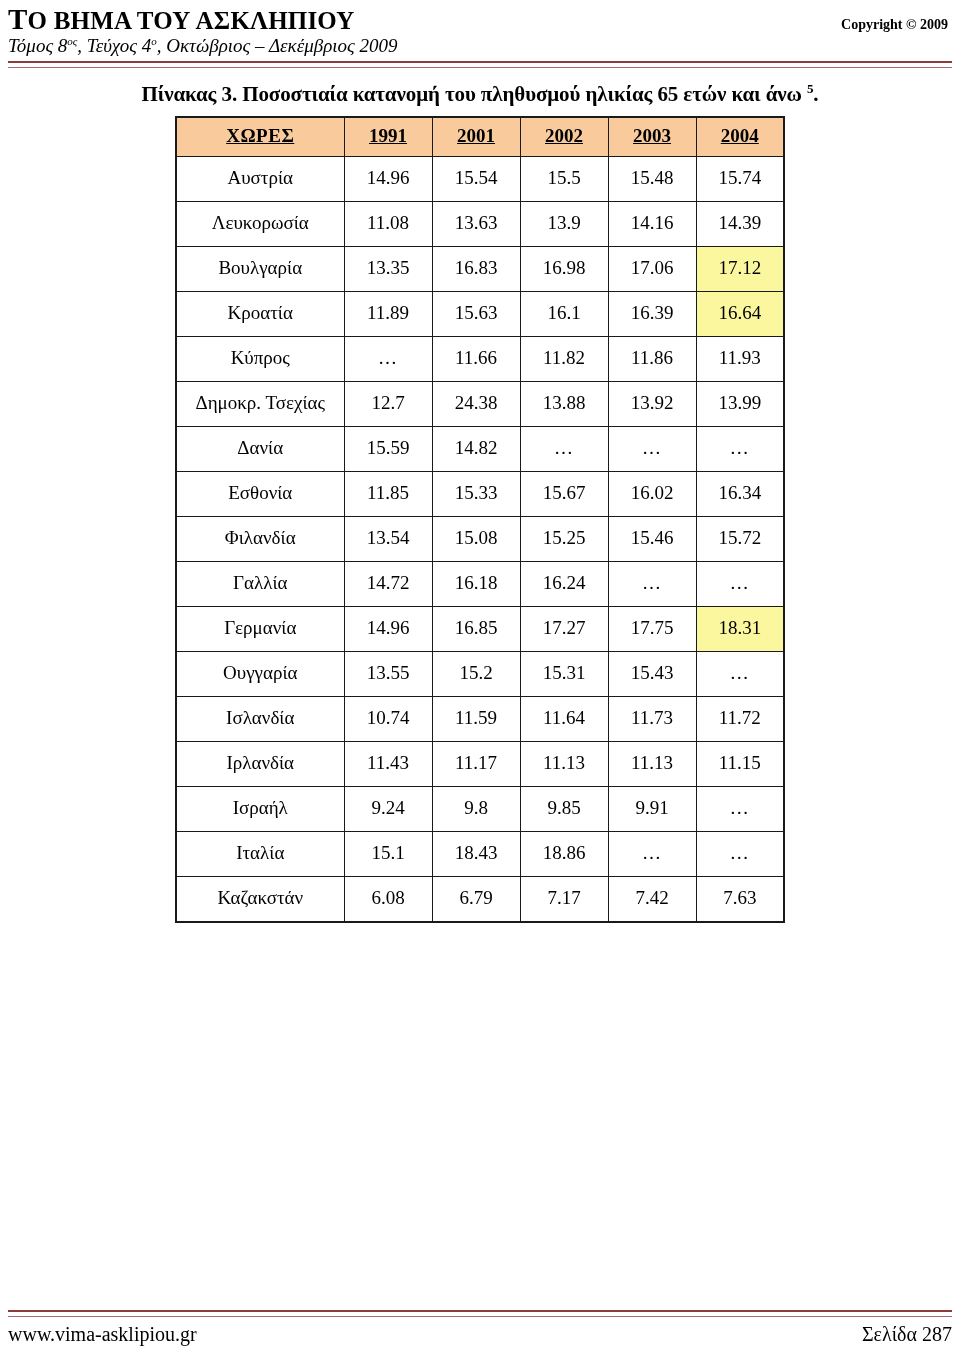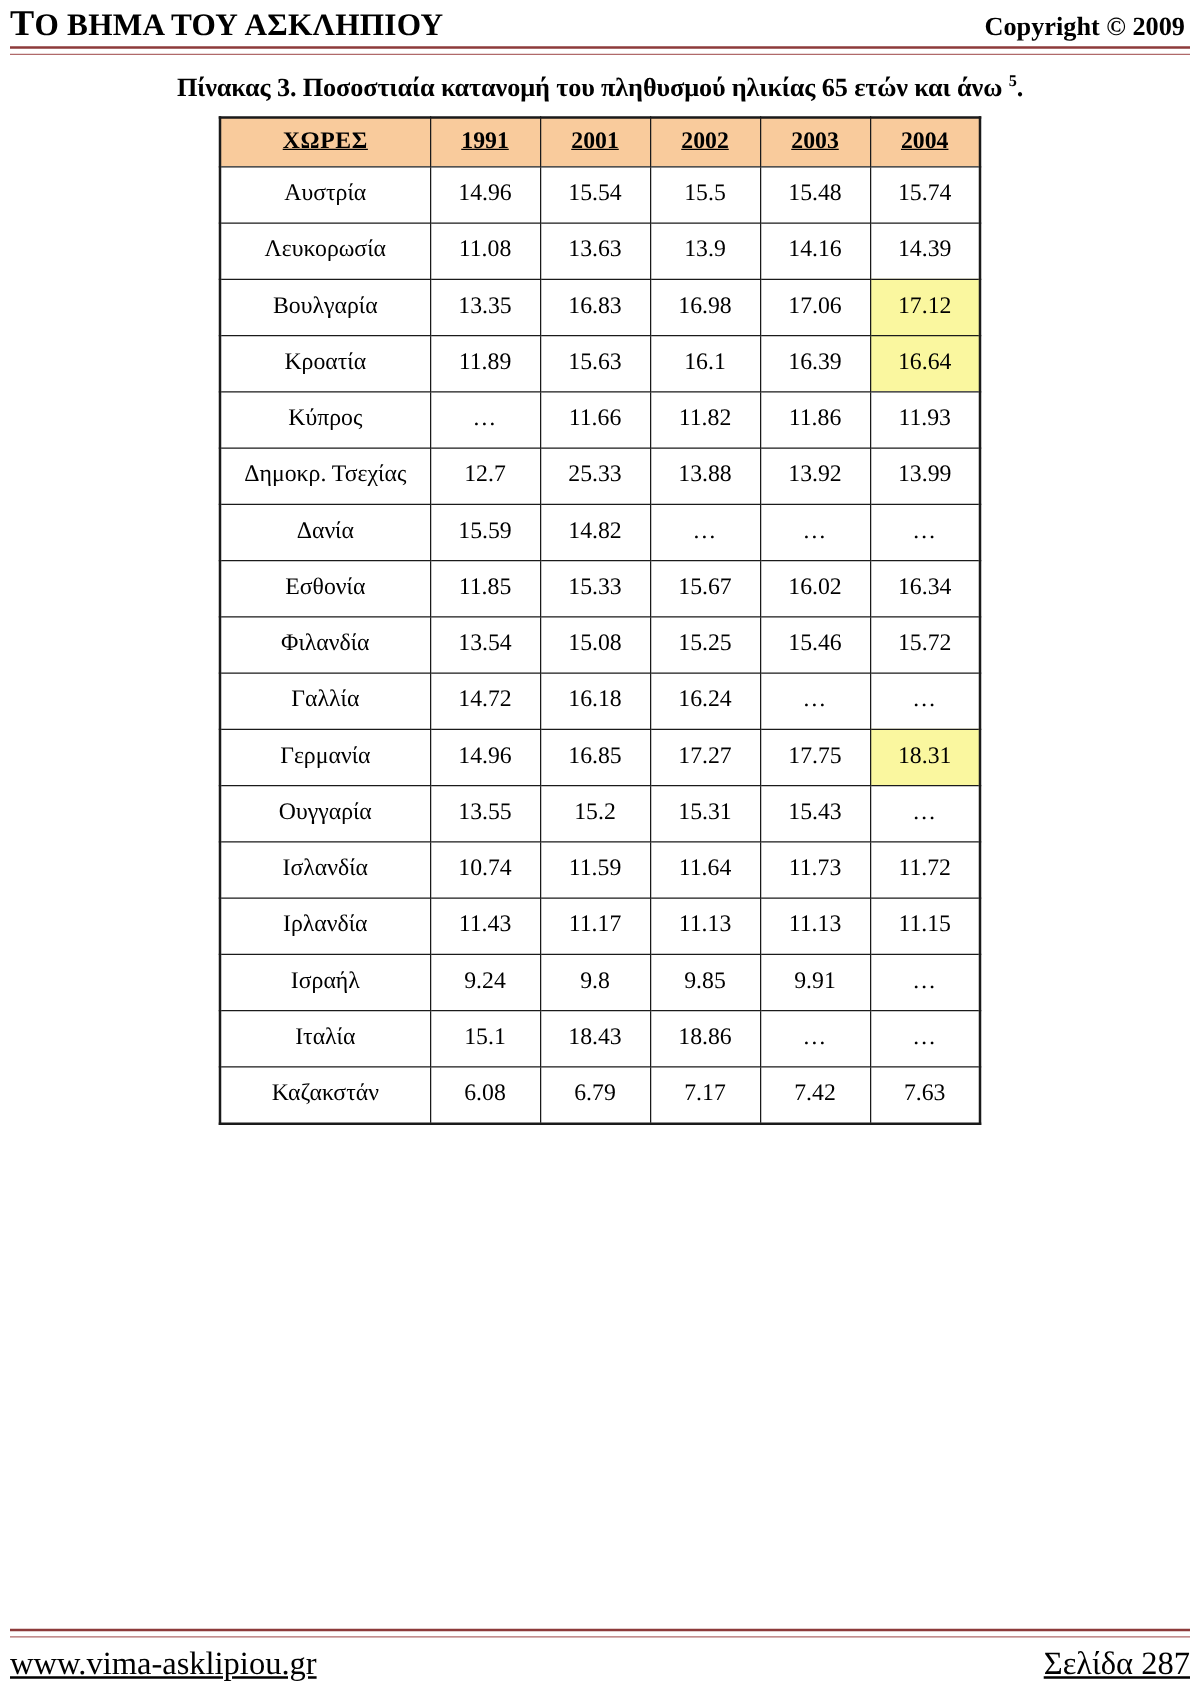--- a/index.html
+++ b/index.html
@@ -44,21 +44,21 @@
     letter-spacing: .2px;
     line-height: 1.05;
     white-space: nowrap;
   }
   .journal-title .cap {
     font-size: 29px;
   }
   .copyright {
     font-family: "Liberation Serif", "DejaVu Serif", serif;
     font-weight: bold;
-    font-size: 21px;
+    font-size: 14px;
     white-space: nowrap;
     padding-right: 4px;
   }
   .issue-line {
     font-style: italic;
     font-size: 19px;
     line-height: 1.15;
     margin-top: 1px;
     white-space: nowrap;
   }
@@ -146,37 +146,39 @@
   .footer-rule {
     height: 4px;
     border-top: 2px solid #8d3b3b;
     border-bottom: 1px solid #b06a6a;
     margin-bottom: 6px;
   }
   .footer-row {
     display: flex;
     align-items: flex-end;
     justify-content: space-between;
-    font-size: 26px;
-    text-decoration: underline;
+    font-size: 20px;
   }
   .site-url { white-space: nowrap; }
   .page-number { white-space: nowrap; }
 </style>
 </head>
 <body>
 
 <div class="page">
 
   <div class="page-header">
     <div class="header-row">
       <div class="journal-title">
         <span class="cap">Τ</span><span>Ο ΒΗΜΑ ΤΟΥ ΑΣΚΛΗΠΙΟΥ</span>
       </div>
       <div class="copyright">Copyright © 2009</div>
+    </div>
+    <div class="issue-line">
+      <span>Τόμος 8</span><sup>ος</sup><span>, Τεύχος 4</span><sup>ο</sup><span>, Οκτώβριος – Δεκέμβριος 2009</span>
     </div>
     <div class="rule-double"></div>
   </div>
 
   <div class="content">
 
     <div class="table-caption">
       <span>Πίνακας 3. Ποσοστιαία κατανομή του πληθυσμού ηλικίας 65 ετών και άνω </span><sup>5</sup><span>.</span>
     </div>
 
@@ -237,21 +239,21 @@
               <td class="country">Κύπρος</td>
               <td class="ellipsis">…</td>
               <td>11.66</td>
               <td>11.82</td>
               <td>11.86</td>
               <td>11.93</td>
             </tr>
             <tr>
               <td class="country">Δημοκρ. Τσεχίας</td>
               <td>12.7</td>
-              <td>25.33</td>
+              <td>24.38</td>
               <td>13.88</td>
               <td>13.92</td>
               <td>13.99</td>
             </tr>
             <tr>
               <td class="country">Δανία</td>
               <td>15.59</td>
               <td>14.82</td>
               <td class="ellipsis">…</td>
               <td class="ellipsis">…</td>

